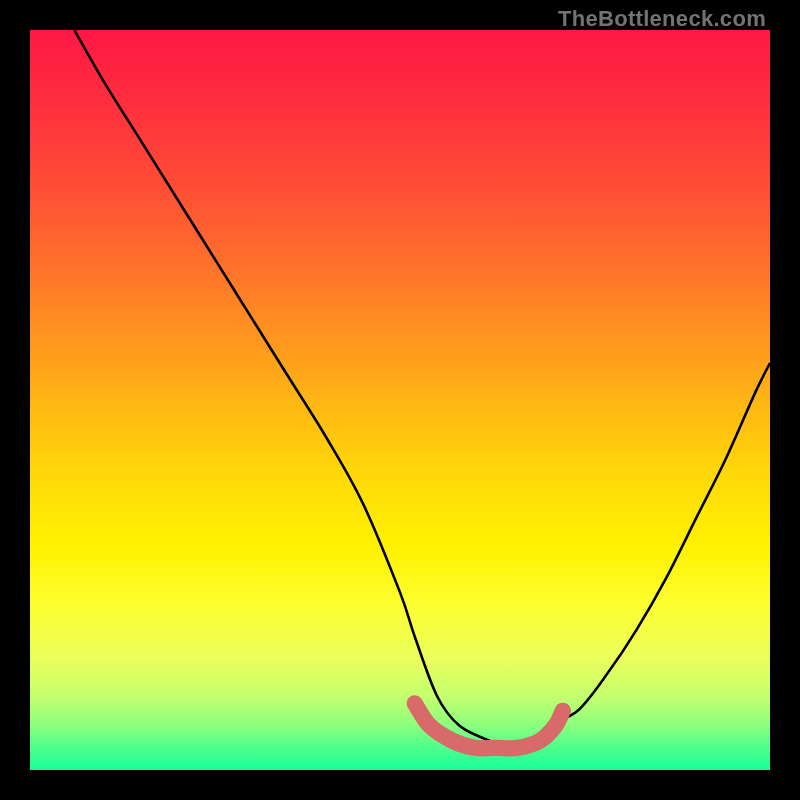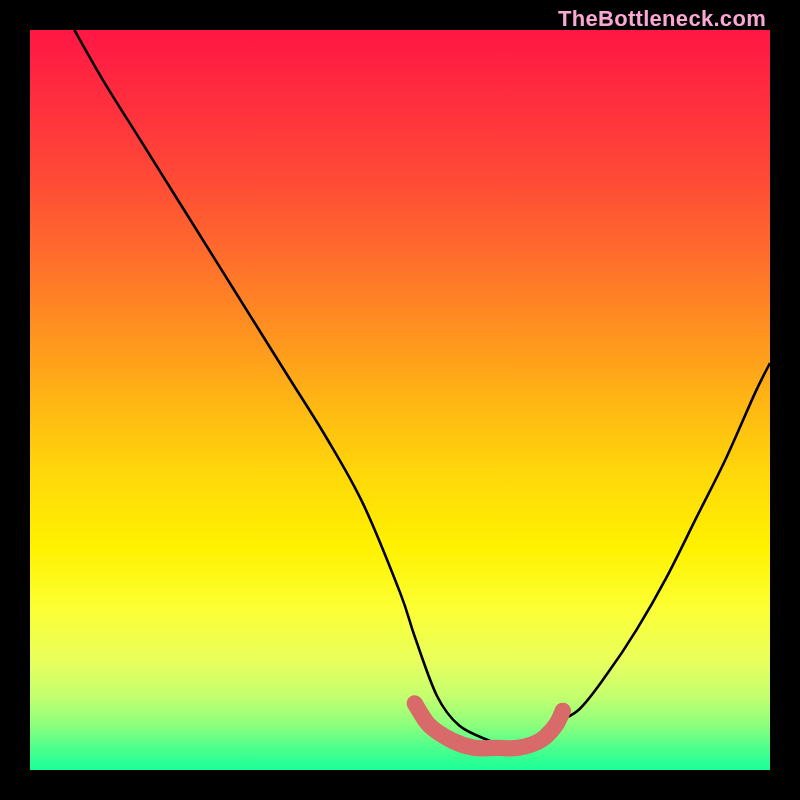--- a/index.html
+++ b/index.html
@@ -28,21 +28,21 @@
     overflow: hidden;
   }
   .gradient {
     position: absolute;
     left: 0; top: 0; width: 100%; height: 100%;
   }
   .watermark {
     position: absolute;
     top: 6px;
     right: 34px;
-    color: #f9a8d4;
+    color: #737373;
     font-size: 22px;
     font-weight: 600;
     letter-spacing: 0.3px;
     user-select: none;
   }
   svg.curve {
     position: absolute;
     left: 0; top: 0;
     width: 100%;
     height: 100%;

